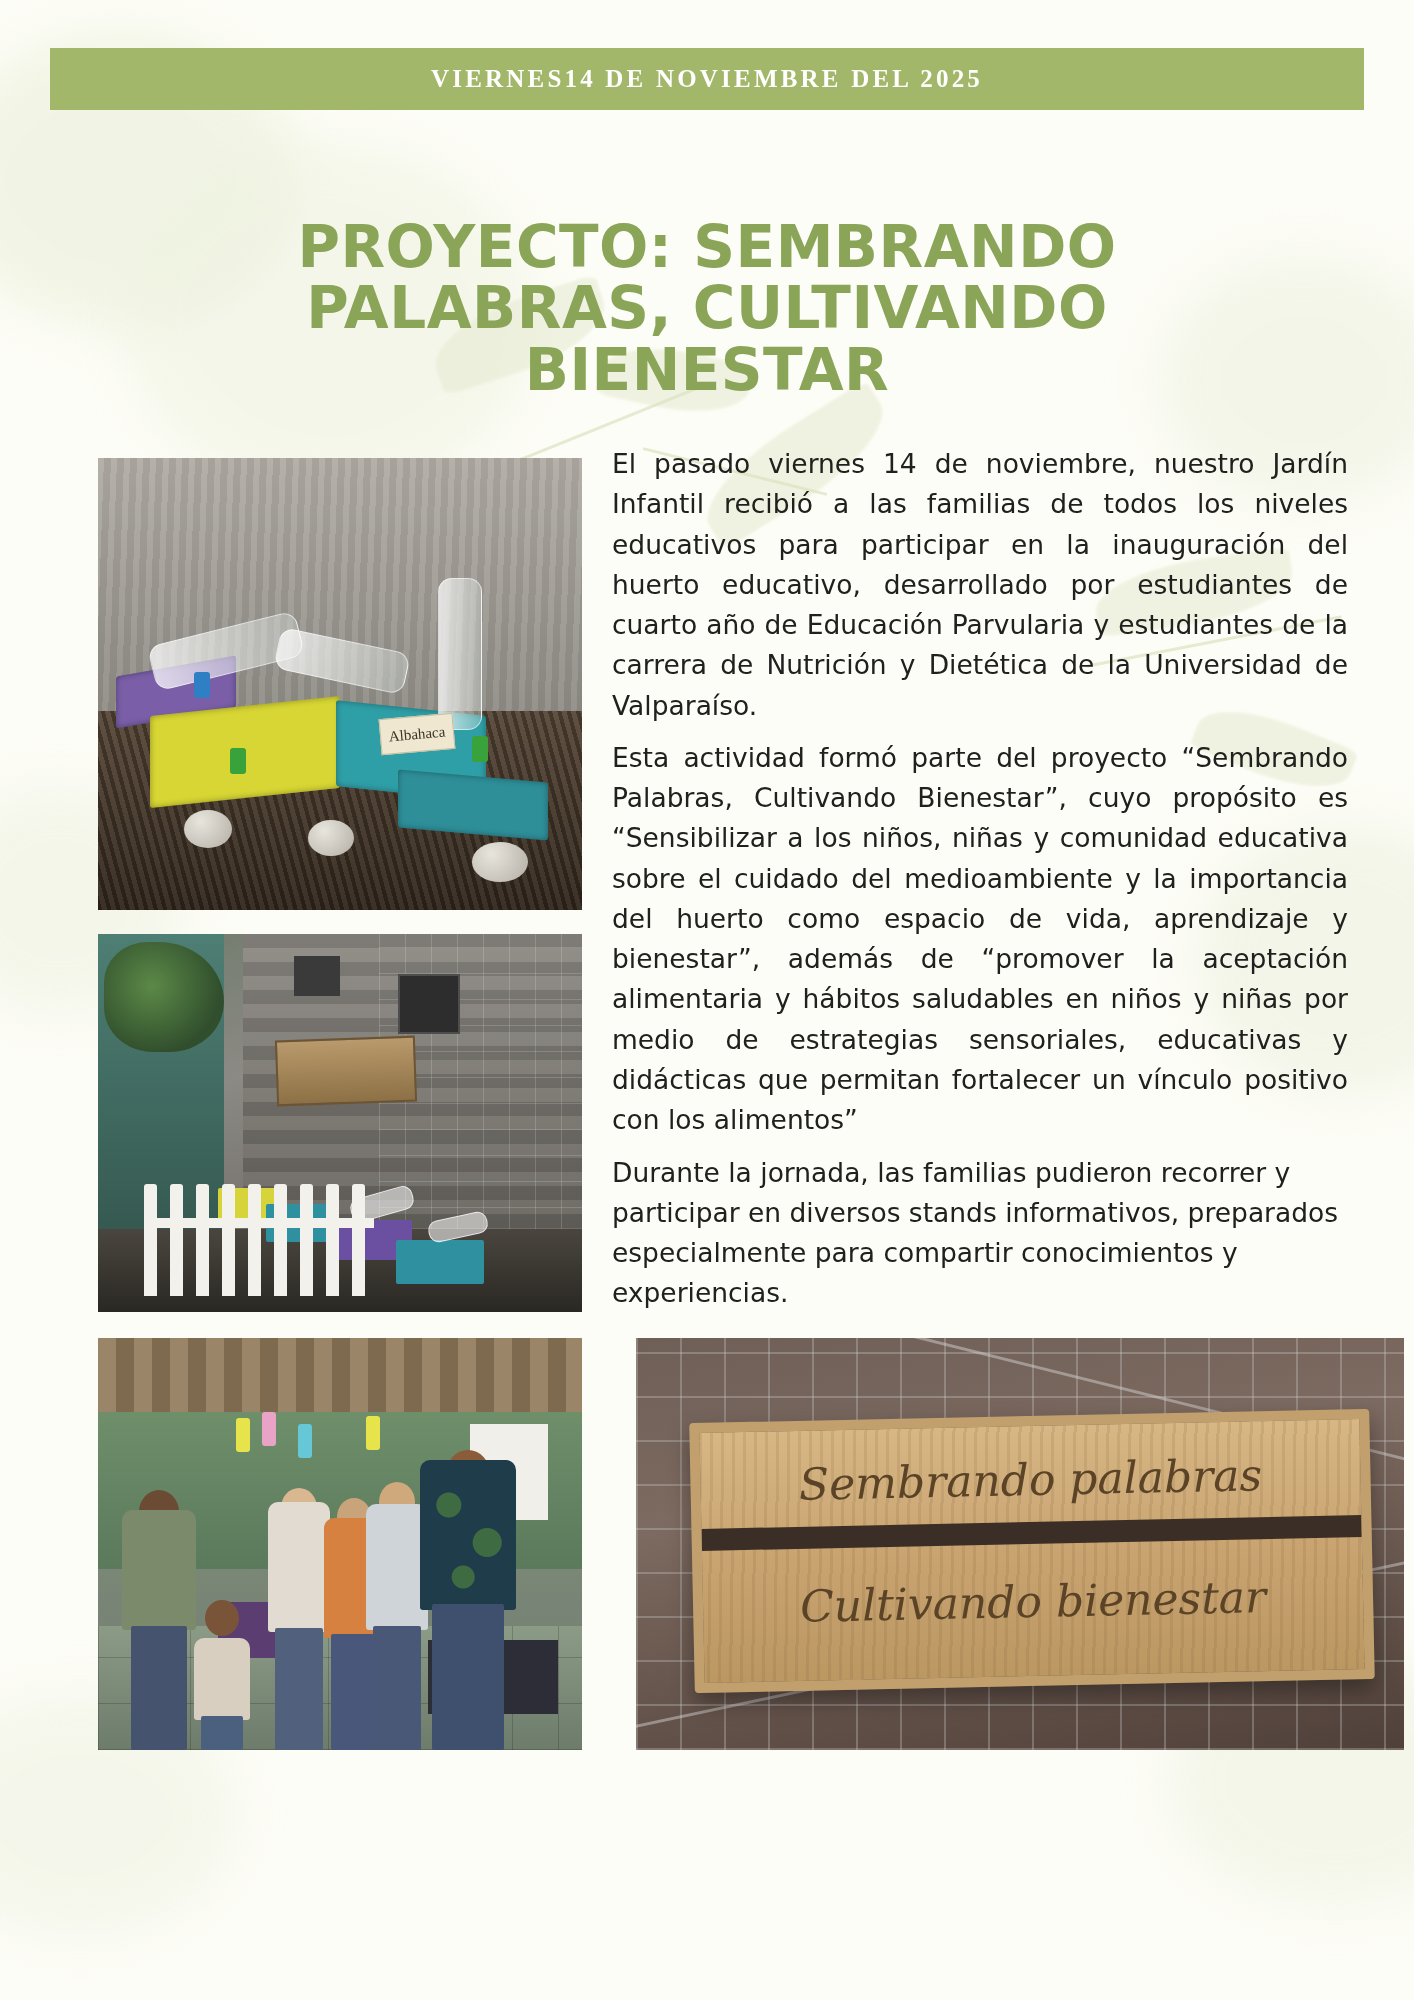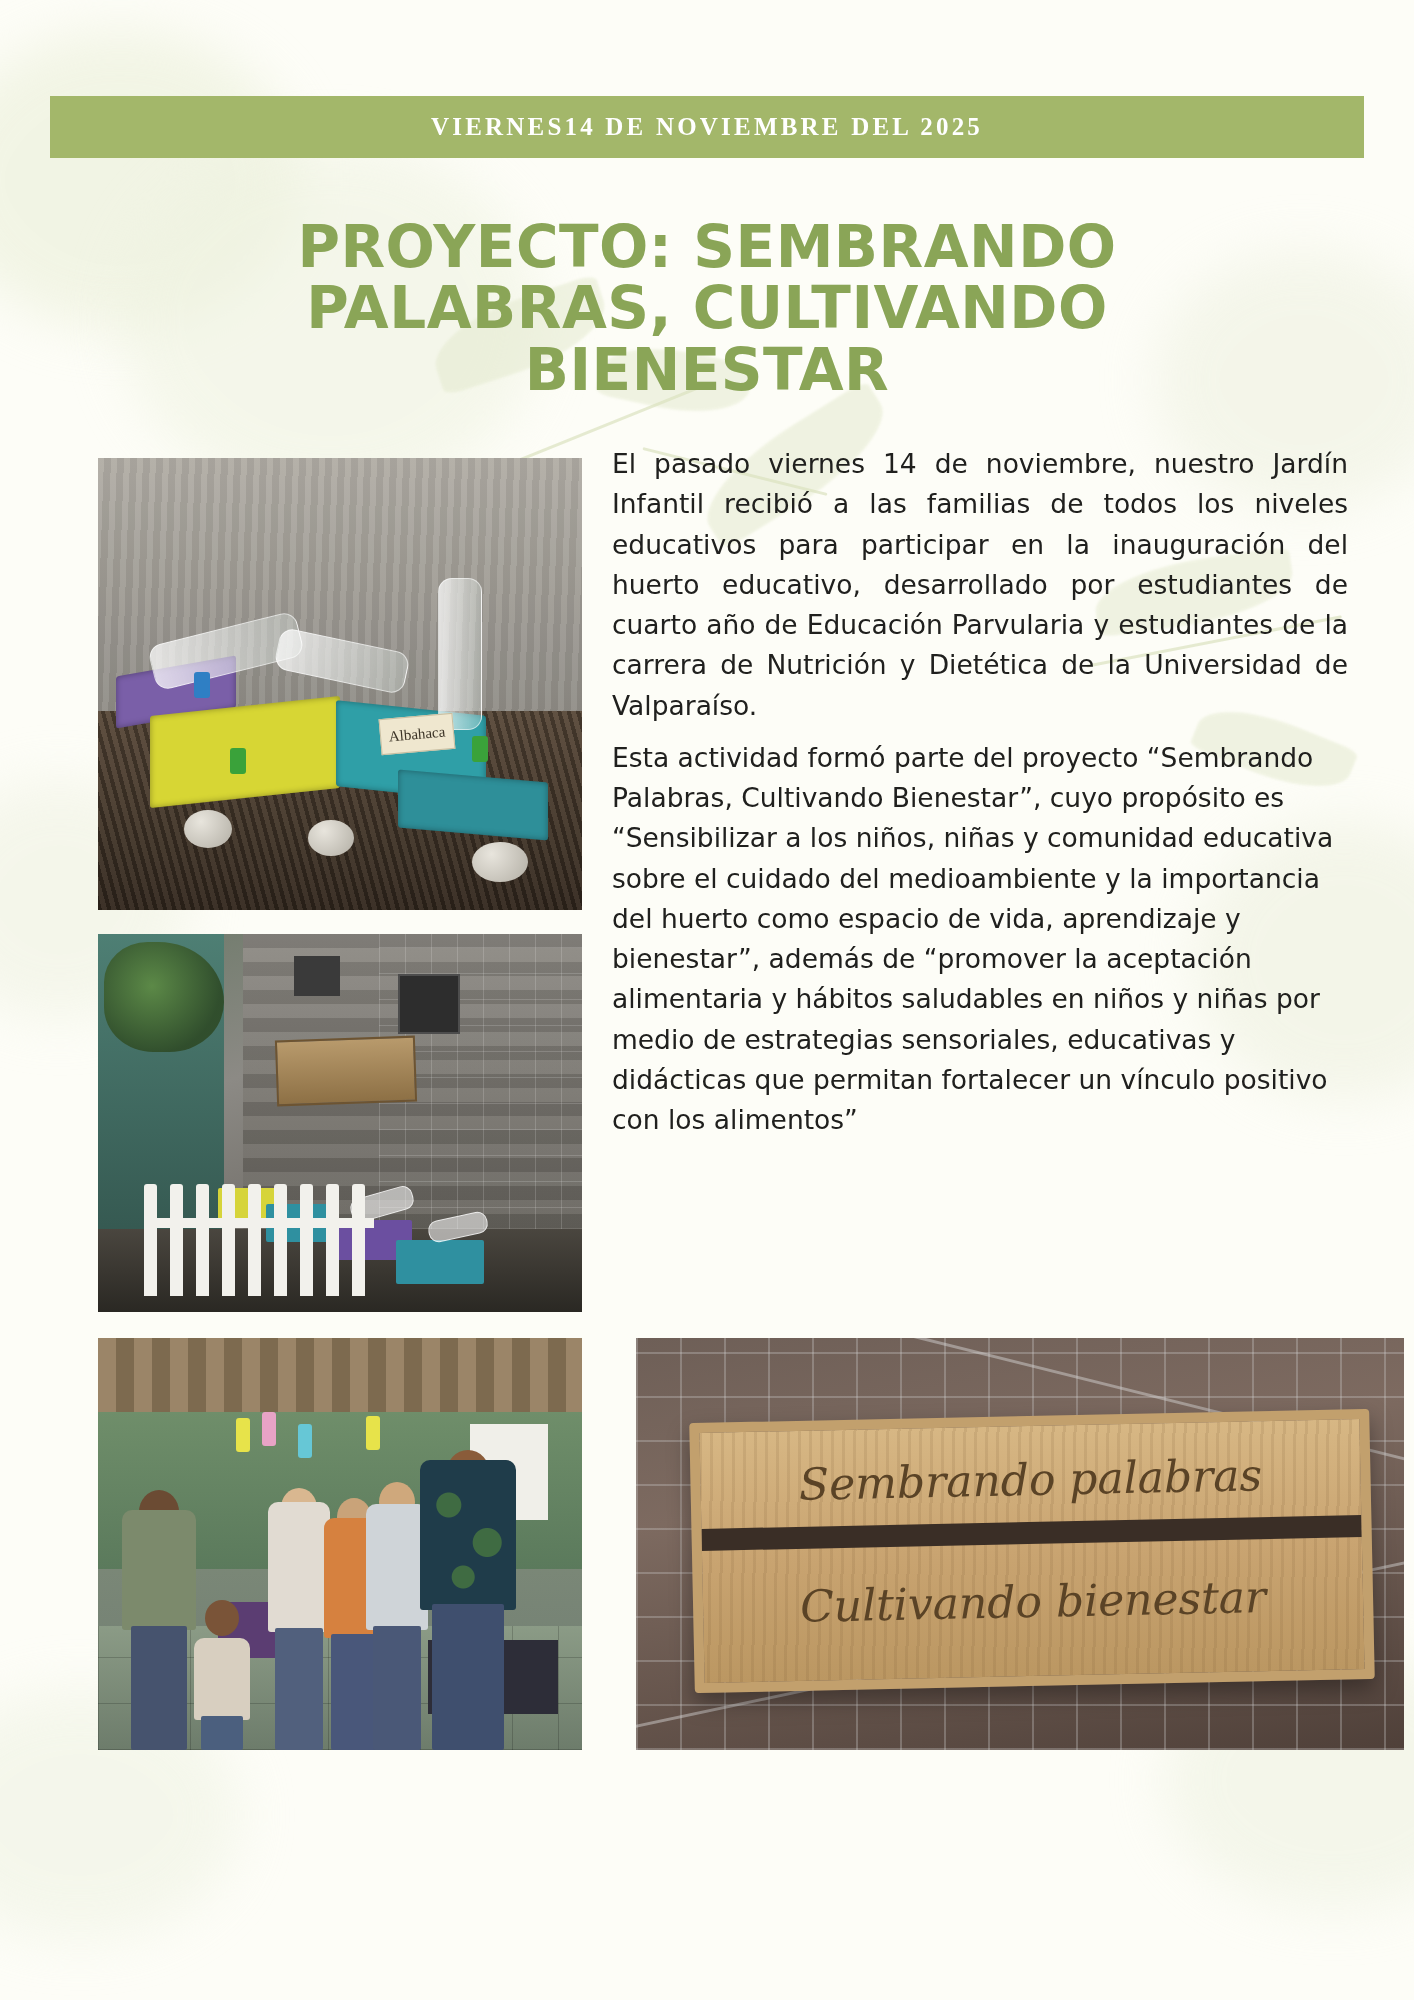--- a/index.html
+++ b/index.html
@@ -63,21 +63,20 @@
     position: absolute;
     left: 50px;
     top: 48px;
     width: 1314px;
     height: 62px;
     background: #a3b76a;
     display: flex;
     align-items: center;
     justify-content: center;
     z-index: 3;
-    margin-top: 48px;
   }
   .date-band .date-text {
     color: #ffffff;
     font-family: "Liberation Serif", serif;
     font-weight: bold;
     font-size: 25px;
     letter-spacing: 3.2px;
   }
 
   
@@ -502,13 +501,14 @@
       <div class="sg-gap g-top"></div>
       <div class="sg-board-text line1">Sembrando palabras</div>
       <div class="sg-board-text line2">Cultivando bienestar</div>
     </div>
   </div>
 </figure>
 
 <div class="article">
   <p>El pasado viernes 14 de noviembre, nuestro Jardín Infantil recibió a las familias de todos los niveles educativos para participar en la inauguración del huerto educativo, desarrollado por estudiantes de cuarto año de Educación Parvularia y estudiantes de la carrera de Nutrición y Dietética de la Universidad de Valparaíso.</p>
   <p>Esta actividad formó parte del proyecto “Sembrando Palabras, Cultivando Bienestar”, cuyo propósito es “Sensibilizar a los niños, niñas y comunidad educativa sobre el cuidado del medioambiente y la importancia del huerto como espacio de vida, aprendizaje y bienestar”, además de “promover la aceptación alimentaria y hábitos saludables en niños y niñas por medio de estrategias sensoriales, educativas y didácticas que permitan fortalecer un vínculo positivo con los alimentos”</p>
+  <p>Durante la jornada, las familias pudieron recorrer y participar en diversos stands informativos, preparados especialmente para compartir conocimientos y experiencias.</p>
 </div>
 
 </body></html>

